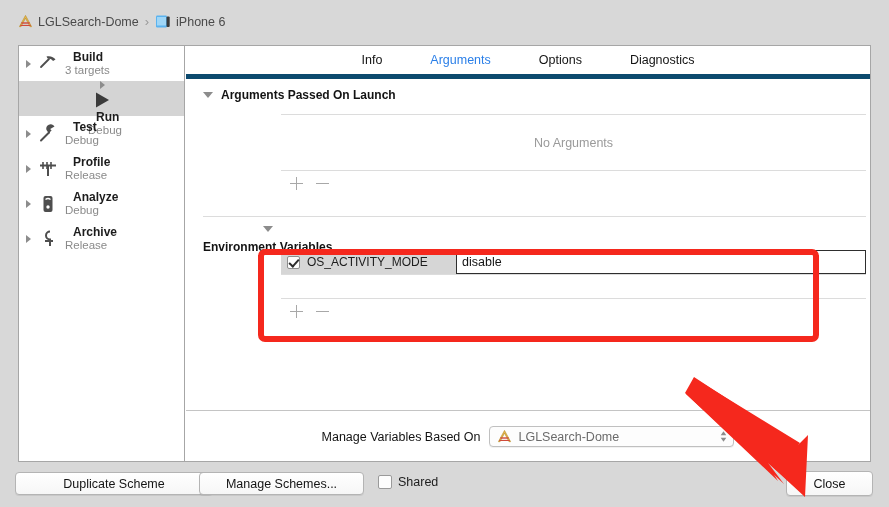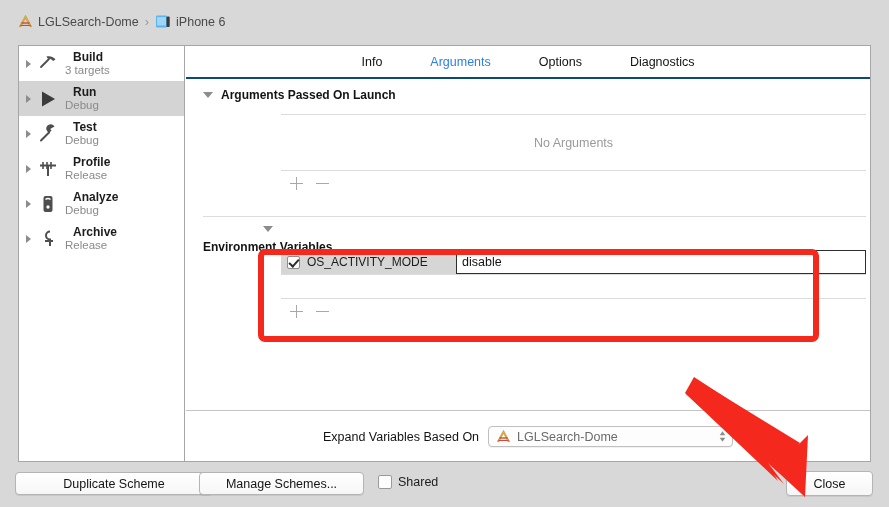--- a/index.html
+++ b/index.html
@@ -33,42 +33,42 @@
   .sidebar {
     position: absolute; left: 0; top: 0;
     width: 166px; height: 100%;
     background: #ffffff;
     border-right: 1px solid #a6a6a6;
   }
   .scheme-row {
     display: flex; align-items: center;
     height: 35px; padding-left: 7px;
   }
-  .scheme-row.selected { background: #d4d4d4; }
+  .scheme-row.selected { background: #d4d4d4; flex-direction: column; }
   .tri {
     width: 0; height: 0;
     border-left: 5px solid #8c8c8c;
     border-top: 4px solid transparent;
     border-bottom: 4px solid transparent;
     margin-right: 6px; flex: none;
   }
   .act-icon { width: 22px; height: 22px; flex: none; margin-right: 6px; }
   .act-text { line-height: 1.08; }
   .act-title { font-size: 12px; font-weight: bold; color: #1c1c1c; padding-left: 8px; }
   .act-sub { font-size: 11.5px; color: #8a8a8a; }
 
   
   .content {
     position: absolute; left: 167px; top: 0; right: 0; bottom: 0;
     background: #fff;
   }
   .tabbar {
     height: 33px; display: flex; align-items: center;
     justify-content: center; gap: 48px;
-    border-bottom: 2px solid #0c4a6e;
+    border-bottom: 5px solid #0c4a6e;
     font-size: 12.5px;
   }
   .tab { color: #131313; cursor: default; }
   .tab.active { color: #2a7fe8; }
 
   .section-head {
     display: flex; align-items: center; gap: 8px;
     font-size: 12px; font-weight: bold; color: #131313;
   }
   .tri-down {
@@ -331,21 +331,21 @@
             </span>
           <span class="pm">
               <i class="h"></i>
             </span>
         </div>
       </div>
 
       <div class="foot-sep"></div>
 
       <div class="expand-row">
-        <span class="expand-label">Expand Variables Based On</span>
+        <span class="expand-label">Manage Variables Based On</span>
         <div class="popup">
           <svg class="scheme-icon" viewBox="0 0 16 16">
             <path d="M8 1.5 L14.5 13.5 L12.8 13.5 L8 4.4 L3.2 13.5 L1.5 13.5 Z" fill="#e8b84a" stroke="#b98f2e" stroke-width=".7"></path>
             <path d="M3.6 9.6 L12.4 9.6" stroke="#cf4b3a" stroke-width="1.5"></path>
             <path d="M2.4 12.2 L13.6 12.2" stroke="#cf4b3a" stroke-width="1.2"></path>
           </svg>
           <span class="popup-label">LGLSearch-Dome</span>
           <svg class="chev" viewBox="0 0 11 15">
             <path d="M5.5 2.2 L8.3 6.2 L2.7 6.2 Z" fill="#8d8d8d"></path>
             <path d="M5.5 12.8 L2.7 8.8 L8.3 8.8 Z" fill="#8d8d8d"></path>

